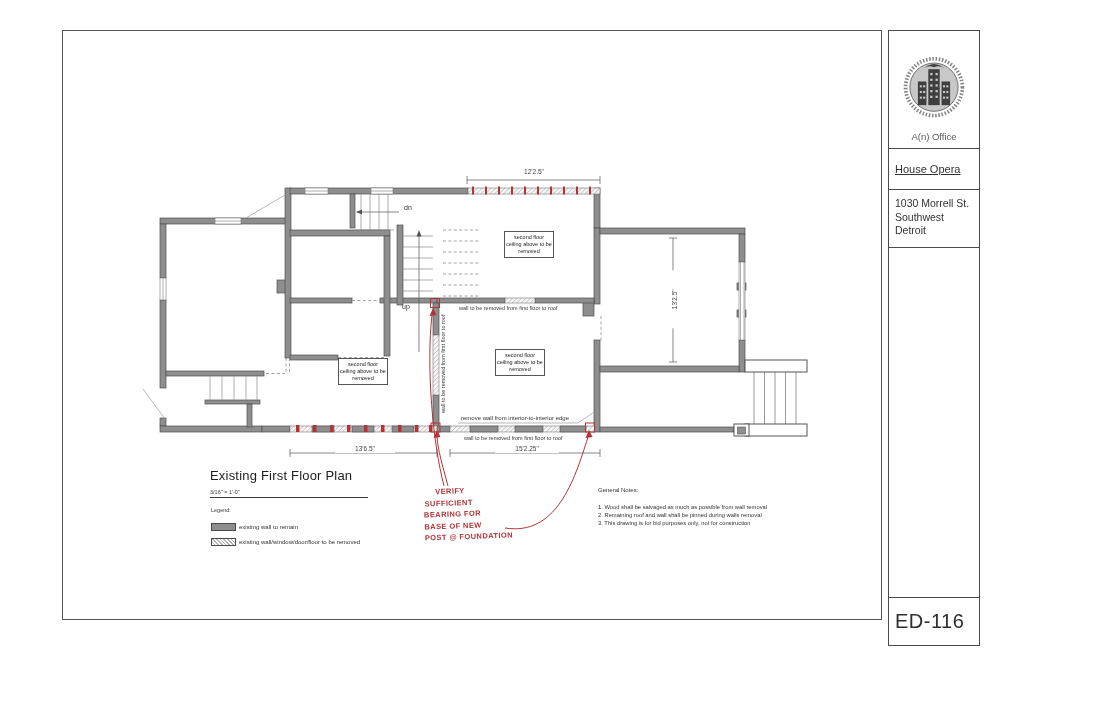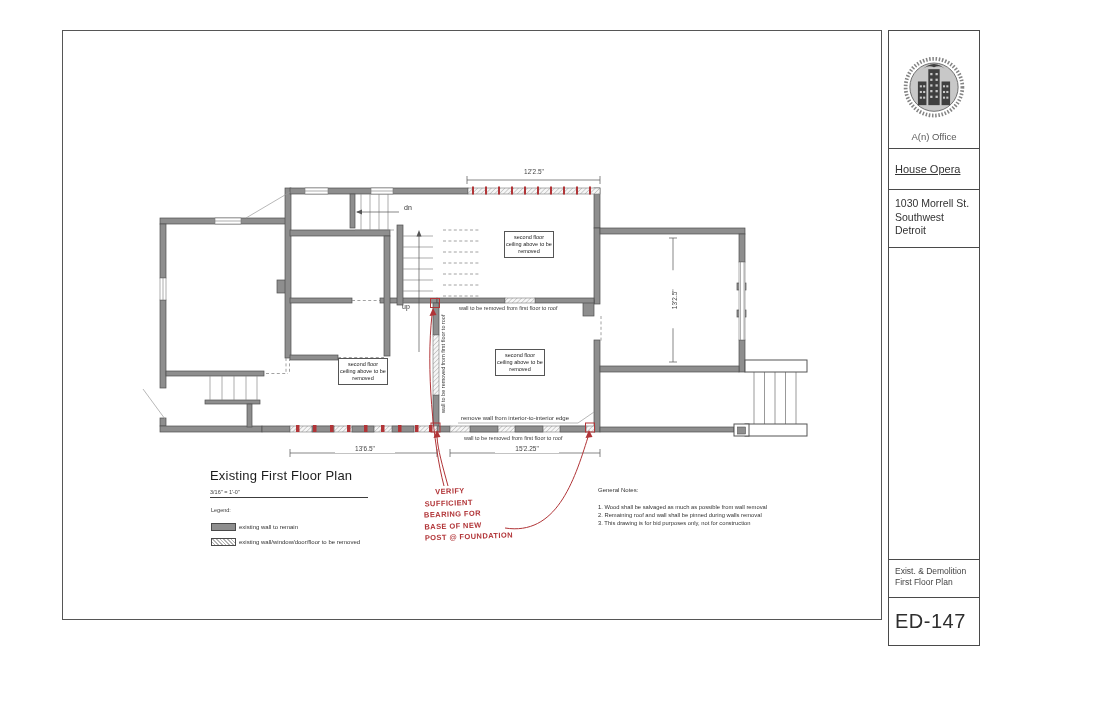--- a/index.html
+++ b/index.html
@@ -320,20 +320,16 @@
       </svg>
       <div class="firm">A(n) Office</div>
     </div>
     <div class="cell proj-cell">House Opera</div>
     <div class="cell addr-cell">
       <div>1030 Morrell St.</div>
       <div>Southwest</div>
       <div>Detroit</div>
     </div>
     <div class="spacer"></div>
-    <div class="cell stitle-cell">
-      <div>Exist. &amp; Demolition</div>
-      <div>First Floor Plan</div>
-    </div>
-    <div class="cell num-cell">ED-147</div>
+    <div class="cell num-cell">ED-116</div>
   </div>
 
 </div>
 
 </body></html>

